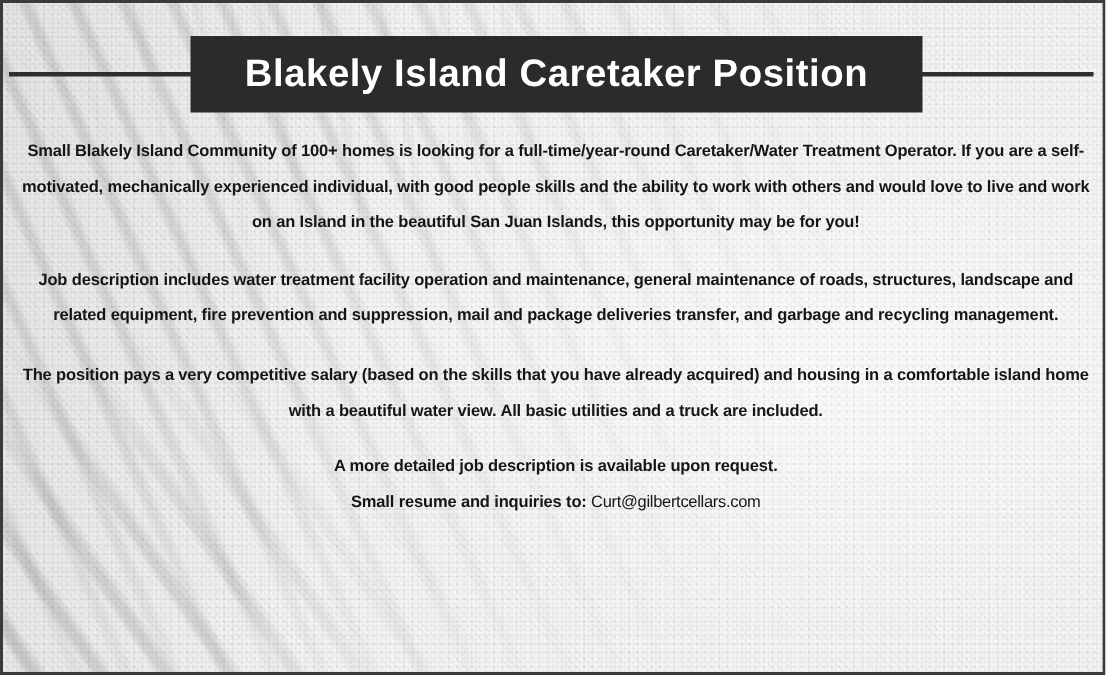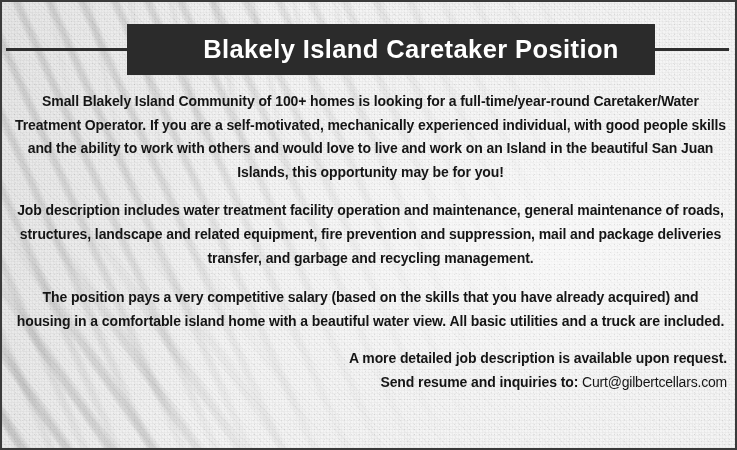--- a/index.html
+++ b/index.html
@@ -122,21 +122,20 @@
   .banner {
     position: absolute;
     left: 125px;
     top: 0;
     width: 488px;
     height: 51px;
     background: #2b2b2b;
     display: flex;
     align-items: center;
     justify-content: center;
-    padding-left: 40px;
   }
 
   .banner-title {
     color: #ffffff;
     font-family: "Liberation Sans", sans-serif;
     font-size: 25.5px;
     font-weight: bold;
     letter-spacing: 0.4px;
     white-space: nowrap;
   }
@@ -144,31 +143,31 @@
   .body-copy {
     position: absolute;
     top: 88px;
     left: 12px;
     width: 713px;
     text-align: center;
     color: #151515;
   }
 
   .para {
-    font-size: 14px;
+    font-size: 11px;
     font-weight: bold;
     line-height: 23.6px;
     letter-spacing: -0.1px;
     margin: 0 0 13px 0;
   }
 
   .para-1 { margin-bottom: 15px; }
   .para-2 { margin-bottom: 14px; }
   .para-3 { margin-bottom: 16px; }
-  .para-4 { margin-bottom: 0; text-align: right; }
+  .para-4 { margin-bottom: 0; }
 
   .email {
     font-weight: normal;
     letter-spacing: -0.2px;
   }
 </style>
 </head>
 <body>
 
 <div id="ad">
@@ -193,18 +192,18 @@
     <div class="body-copy">
 
       <p class="para para-1">Small Blakely Island Community of 100+ homes is looking for a full-time/year-round Caretaker/Water Treatment Operator. If you are a self-motivated, mechanically experienced individual, with good people skills and the ability to work with others and would love to live and work on an Island in the beautiful San Juan Islands, this opportunity may be for you!</p>
 
       <p class="para para-3">Job description includes water treatment facility operation and maintenance, general maintenance of roads, structures, landscape and related equipment, fire prevention and suppression, mail and package deliveries transfer, and garbage and recycling management.</p>
 
       <p class="para para-2">The position pays a very competitive salary (based on the skills that you have already acquired) and housing in a comfortable island home with a beautiful water view. All basic utilities and a truck are included.</p>
 
       <p class="para para-4">
         <span>A more detailed job description is available upon request.</span><br>
-        <span>Send resume and inquiries to: </span><span class="email">Curt@gilbertcellars.com</span>
+        <span>Small resume and inquiries to: </span><span class="email">Curt@gilbertcellars.com</span>
       </p>
 
     </div>
   </div>
 </div>
 
 </body></html>

